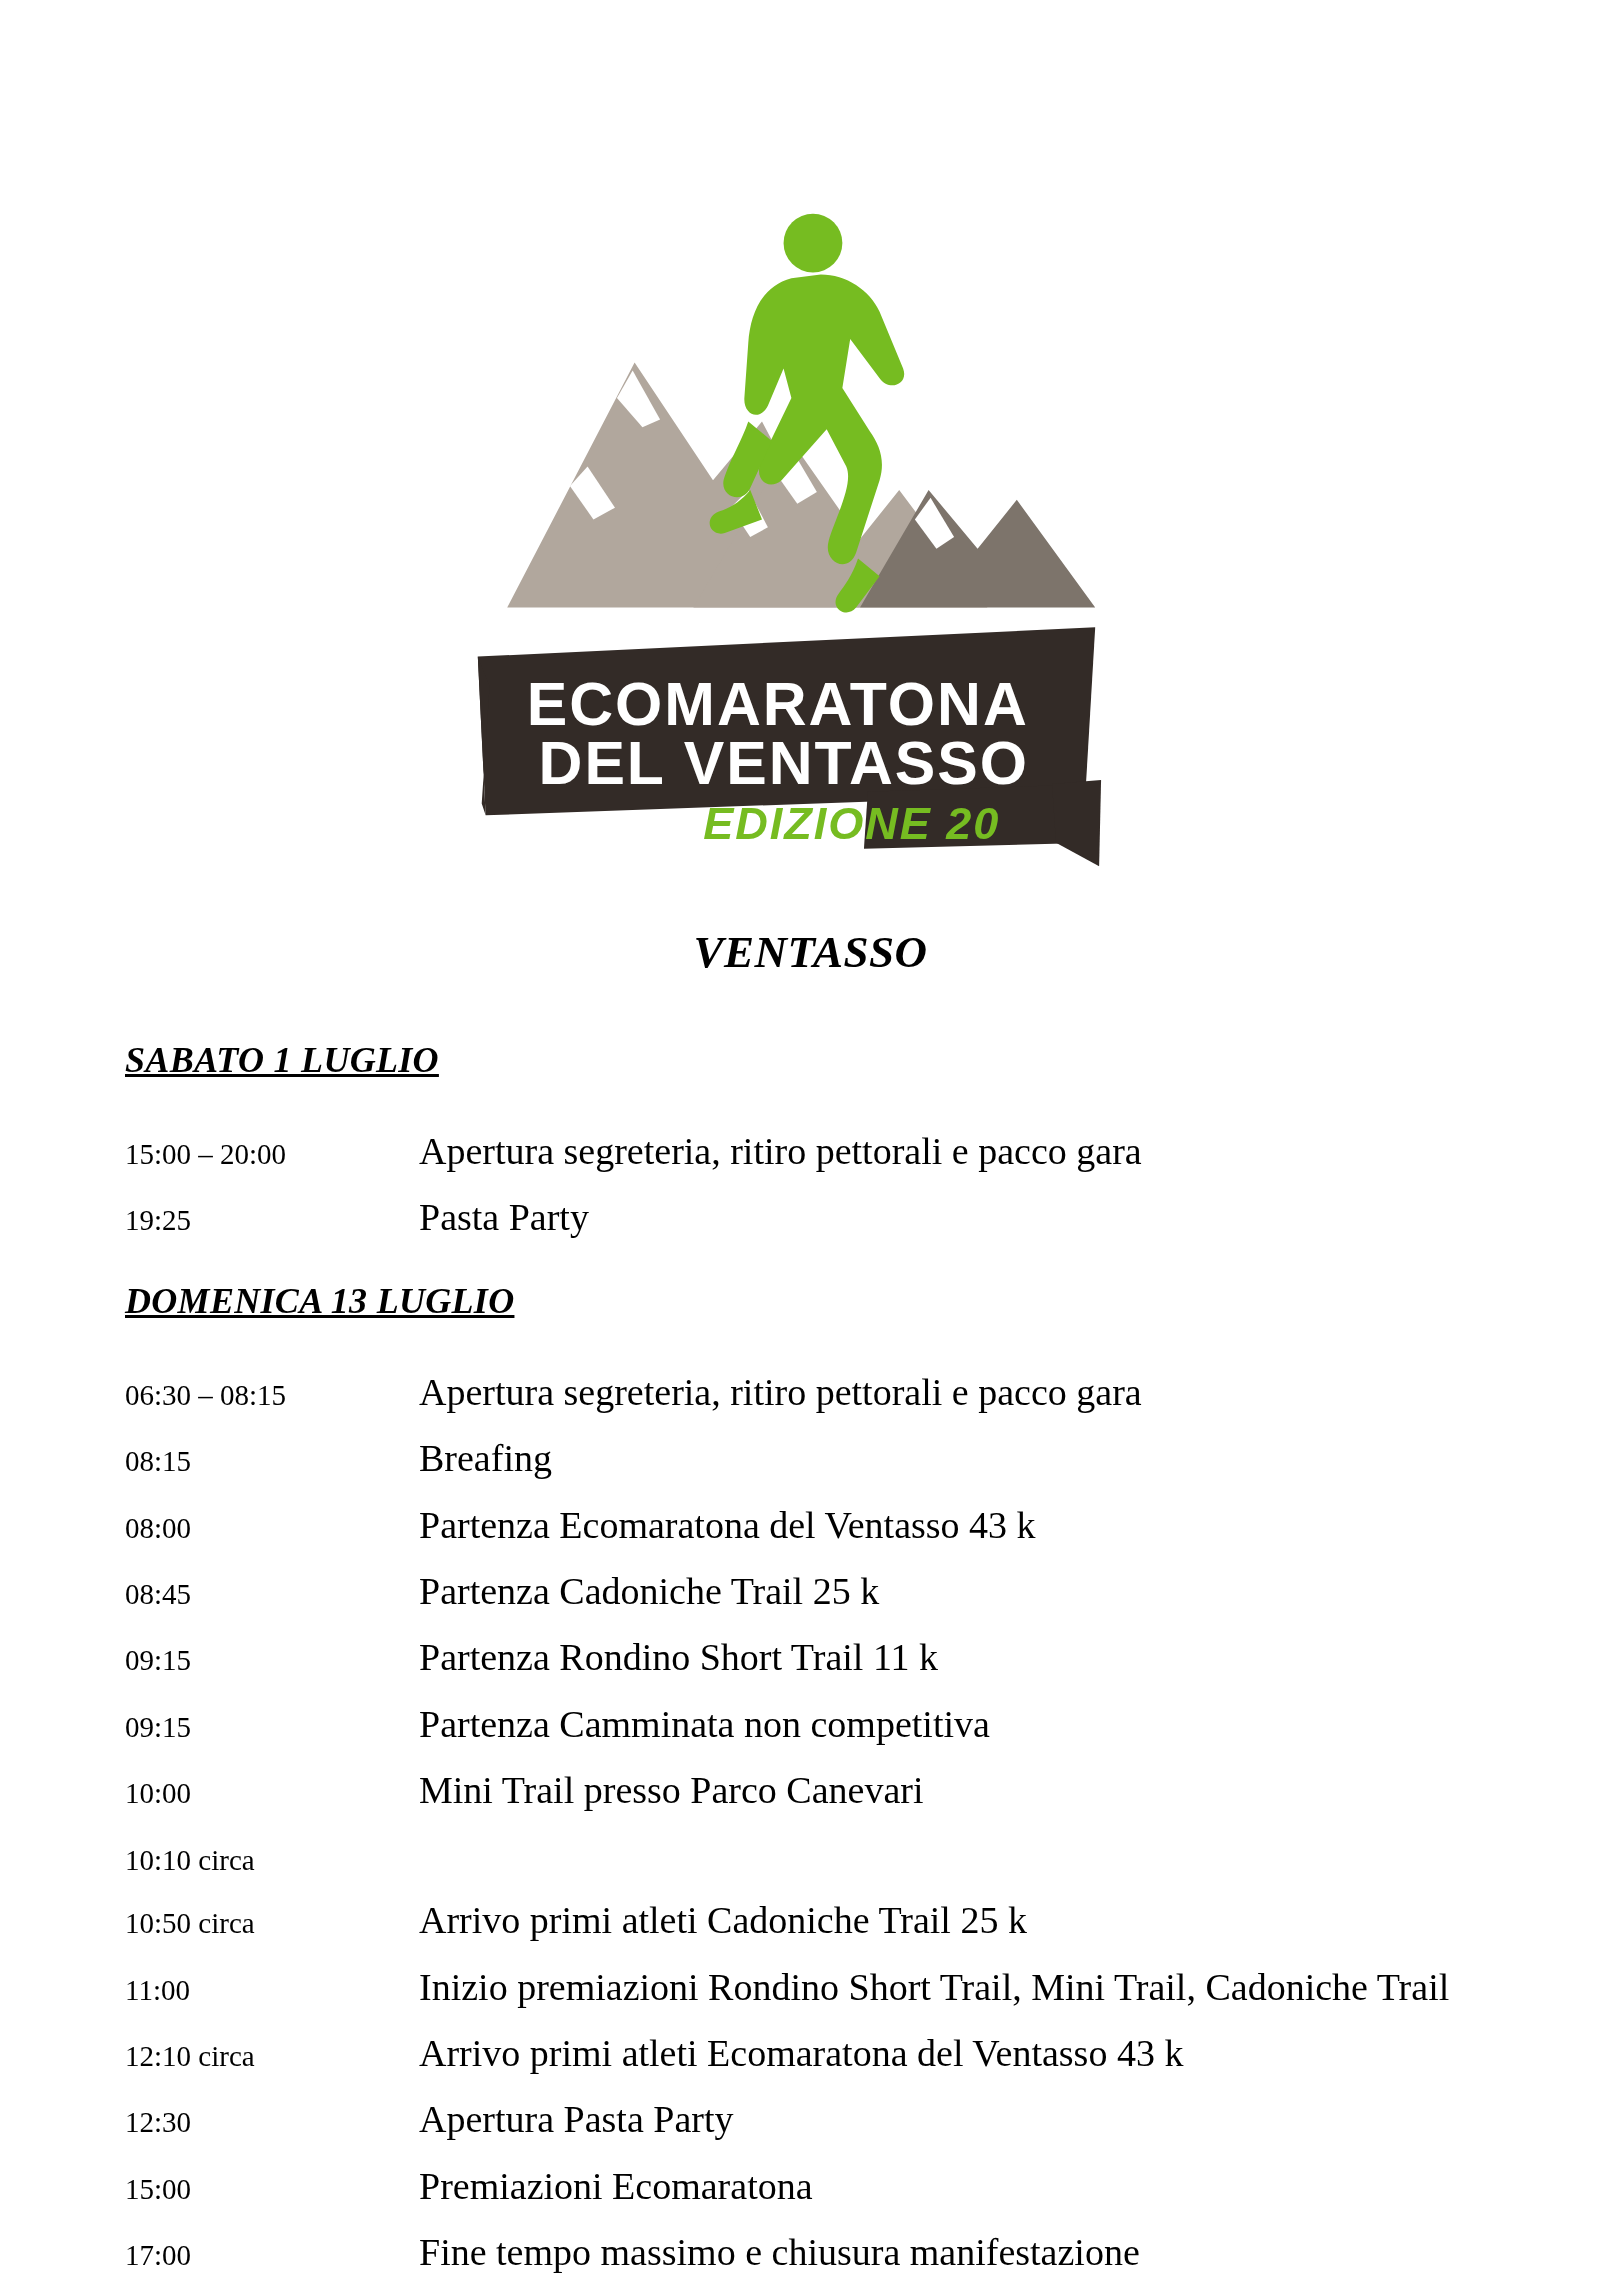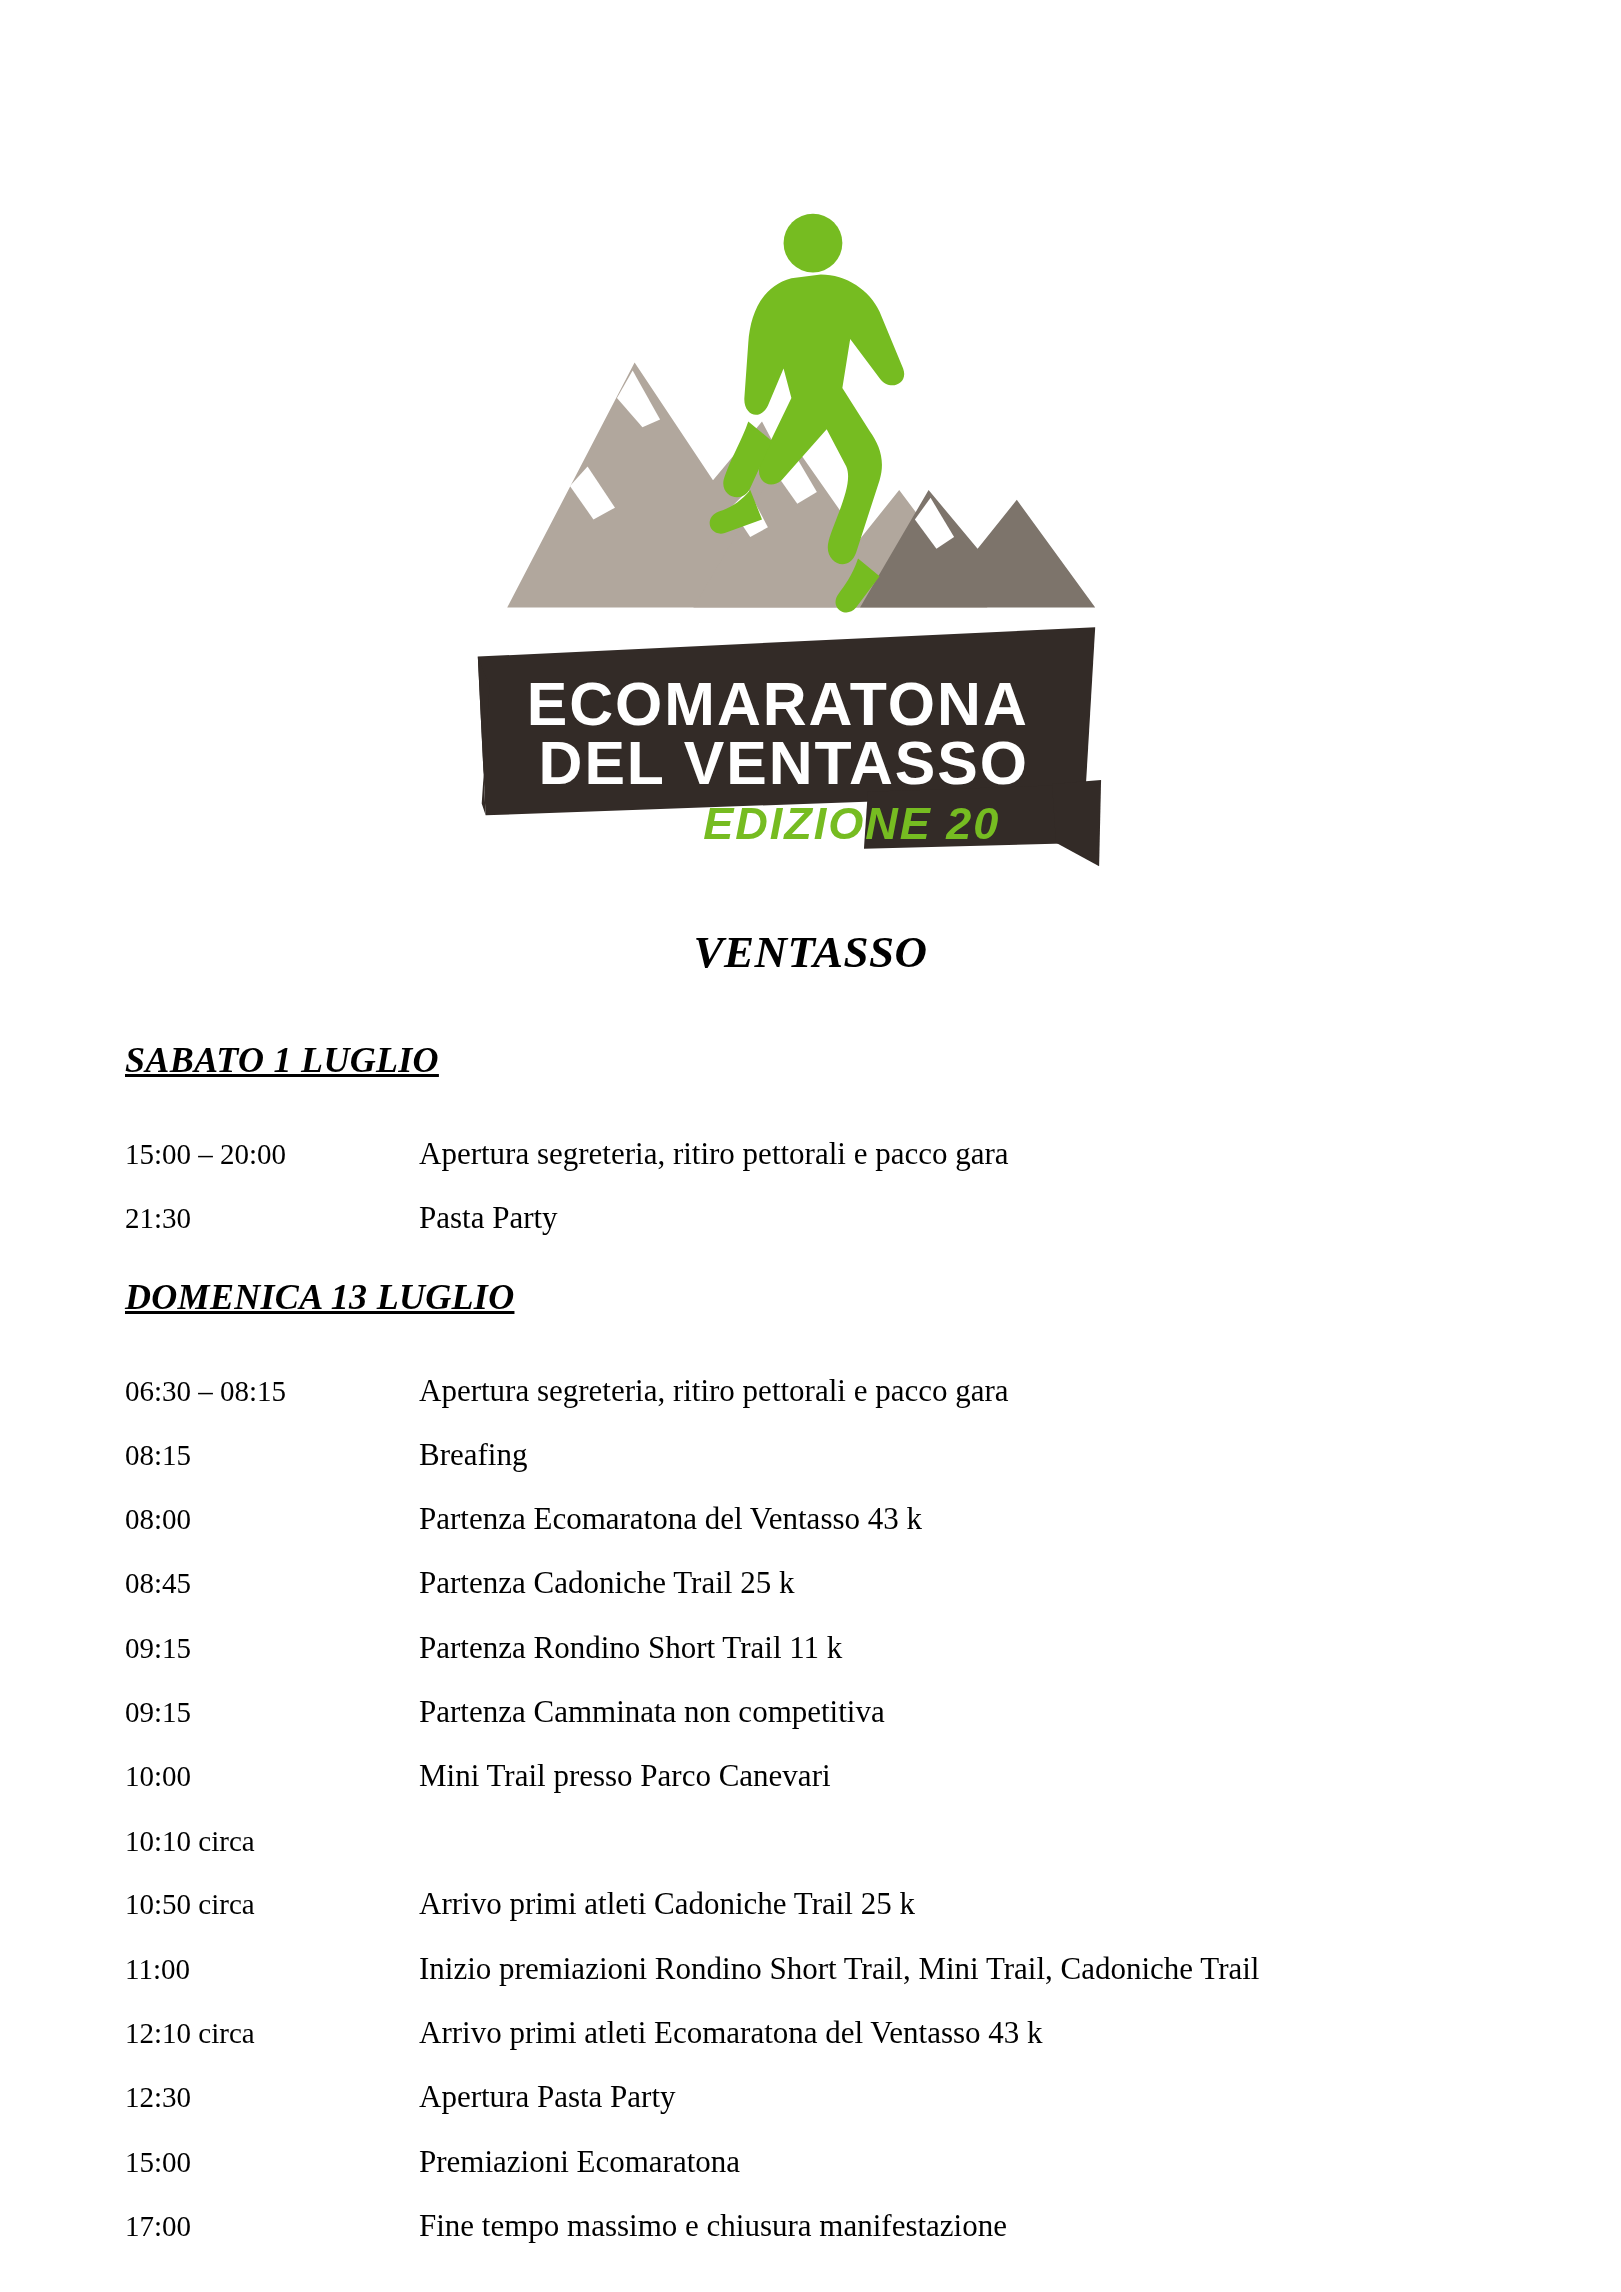--- a/index.html
+++ b/index.html
@@ -77,21 +77,21 @@
     align-items: baseline;
     line-height: 1.30;
   }
   .time {
     width: 294px;
     flex: 0 0 294px;
     font-size: 29px;
     margin-top: 26px;
   }
   .desc {
-    font-size: 31px;
+    font-size: 38px;
     white-space: nowrap;
   }
 </style>
 </head>
 <body>
 
 <div class="page">
 
   <div class="logo-block">
     <div class="logo-svg-wrap">
@@ -134,21 +134,21 @@
   <div class="content">
 
     <div class="section">
       <div class="day-heading">SABATO 1 LUGLIO</div>
       <div class="schedule">
         <div class="row">
           <div class="time">15:00 – 20:00</div>
           <div class="desc">Apertura segreteria, ritiro pettorali e pacco gara</div>
         </div>
         <div class="row">
-          <div class="time">21:30</div>
+          <div class="time">19:25</div>
           <div class="desc">Pasta Party</div>
         </div>
       </div>
     </div>
 
     <div class="section">
       <div class="day-heading">DOMENICA 13 LUGLIO</div>
       <div class="schedule">
         <div class="row">
           <div class="time">06:30 – 08:15</div>

